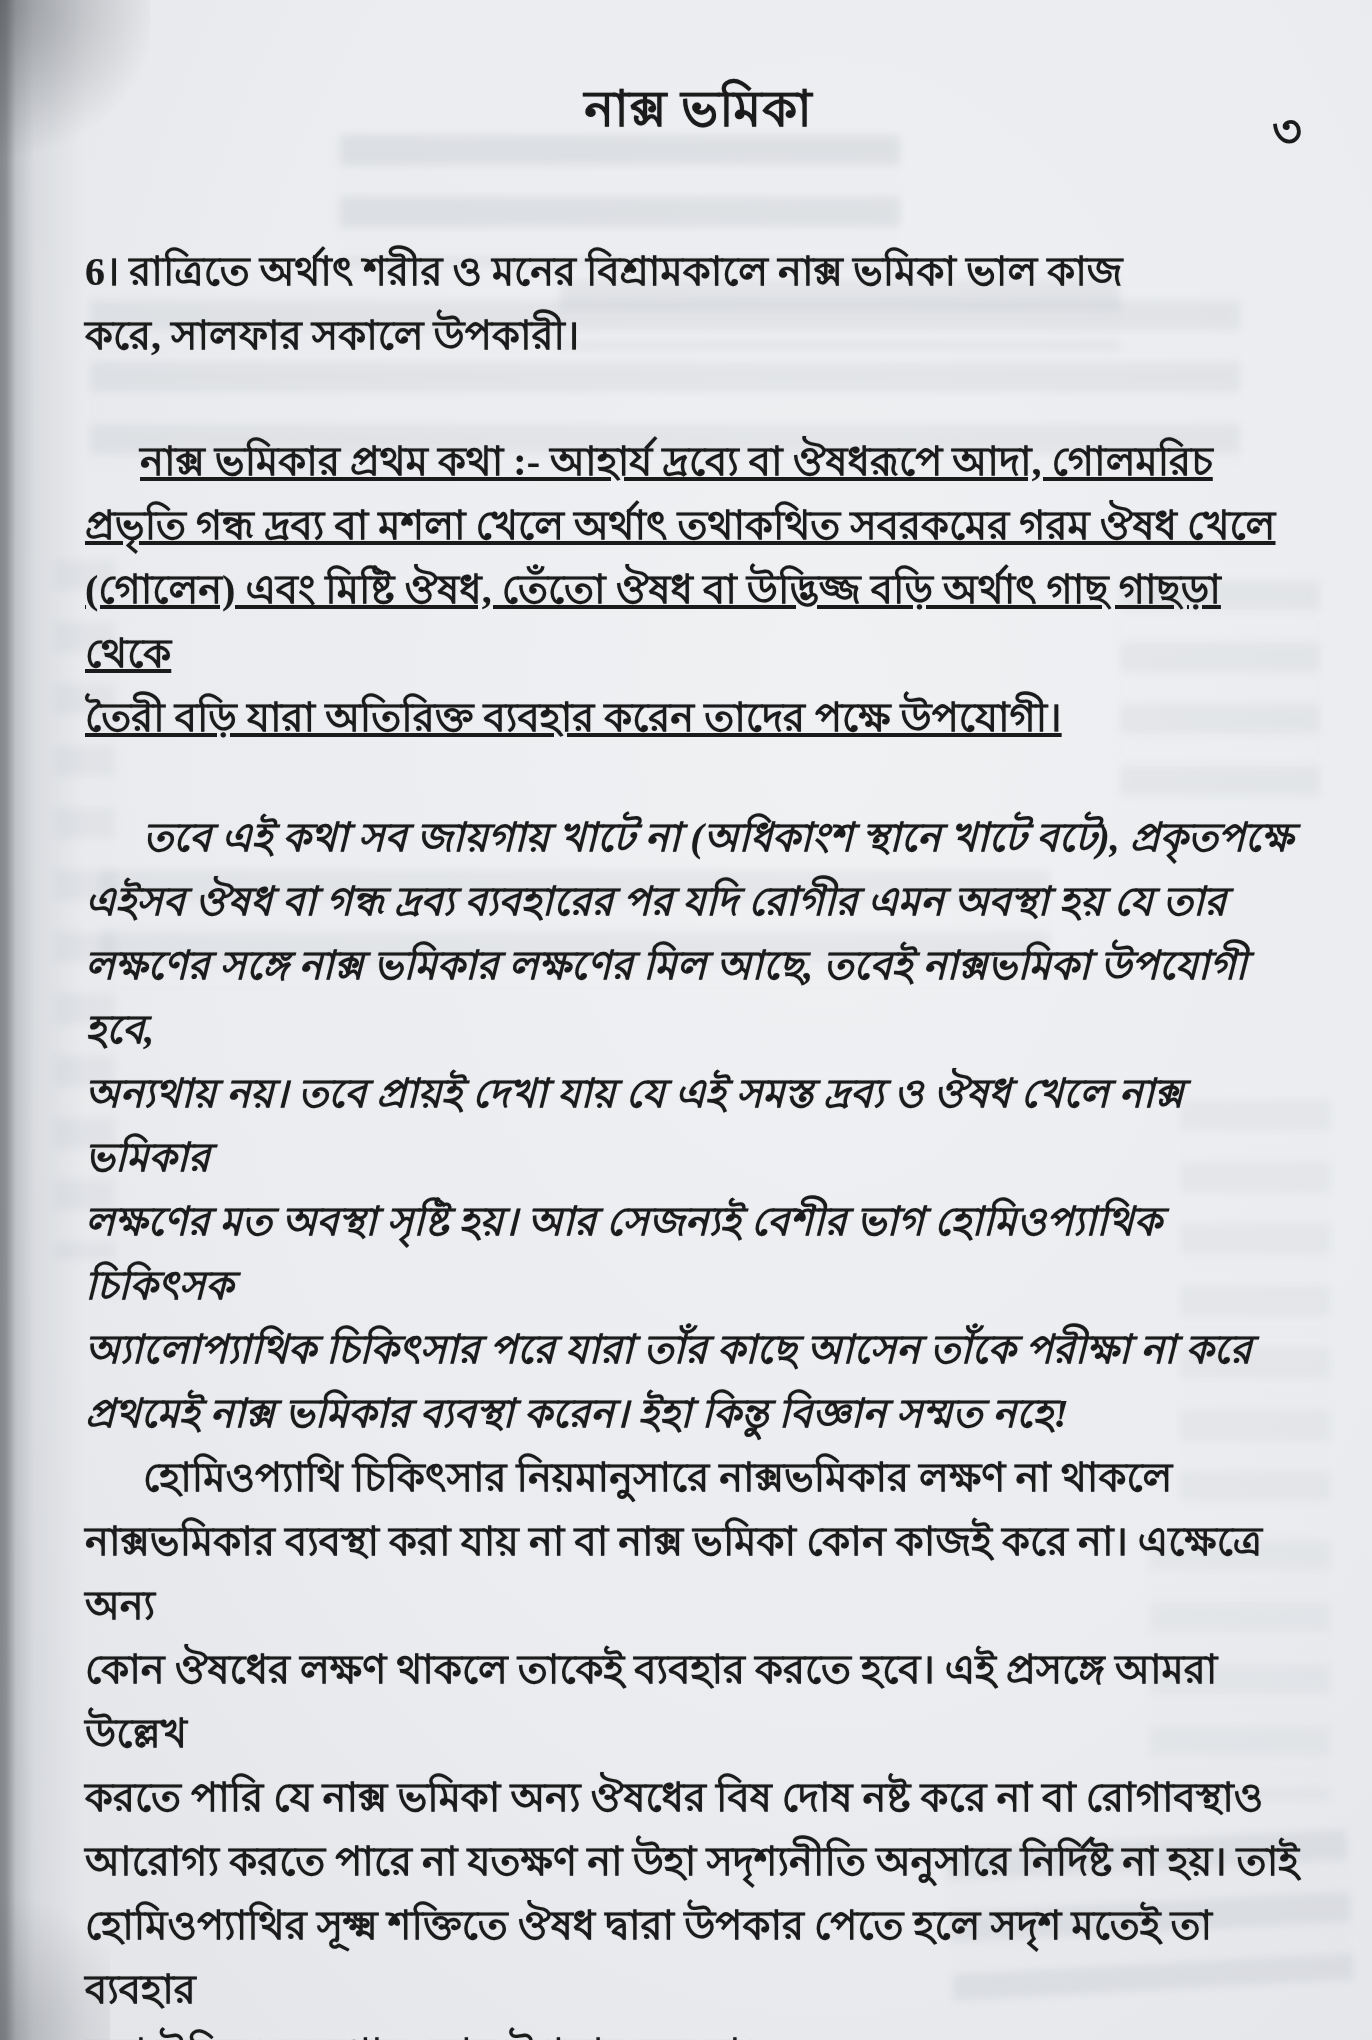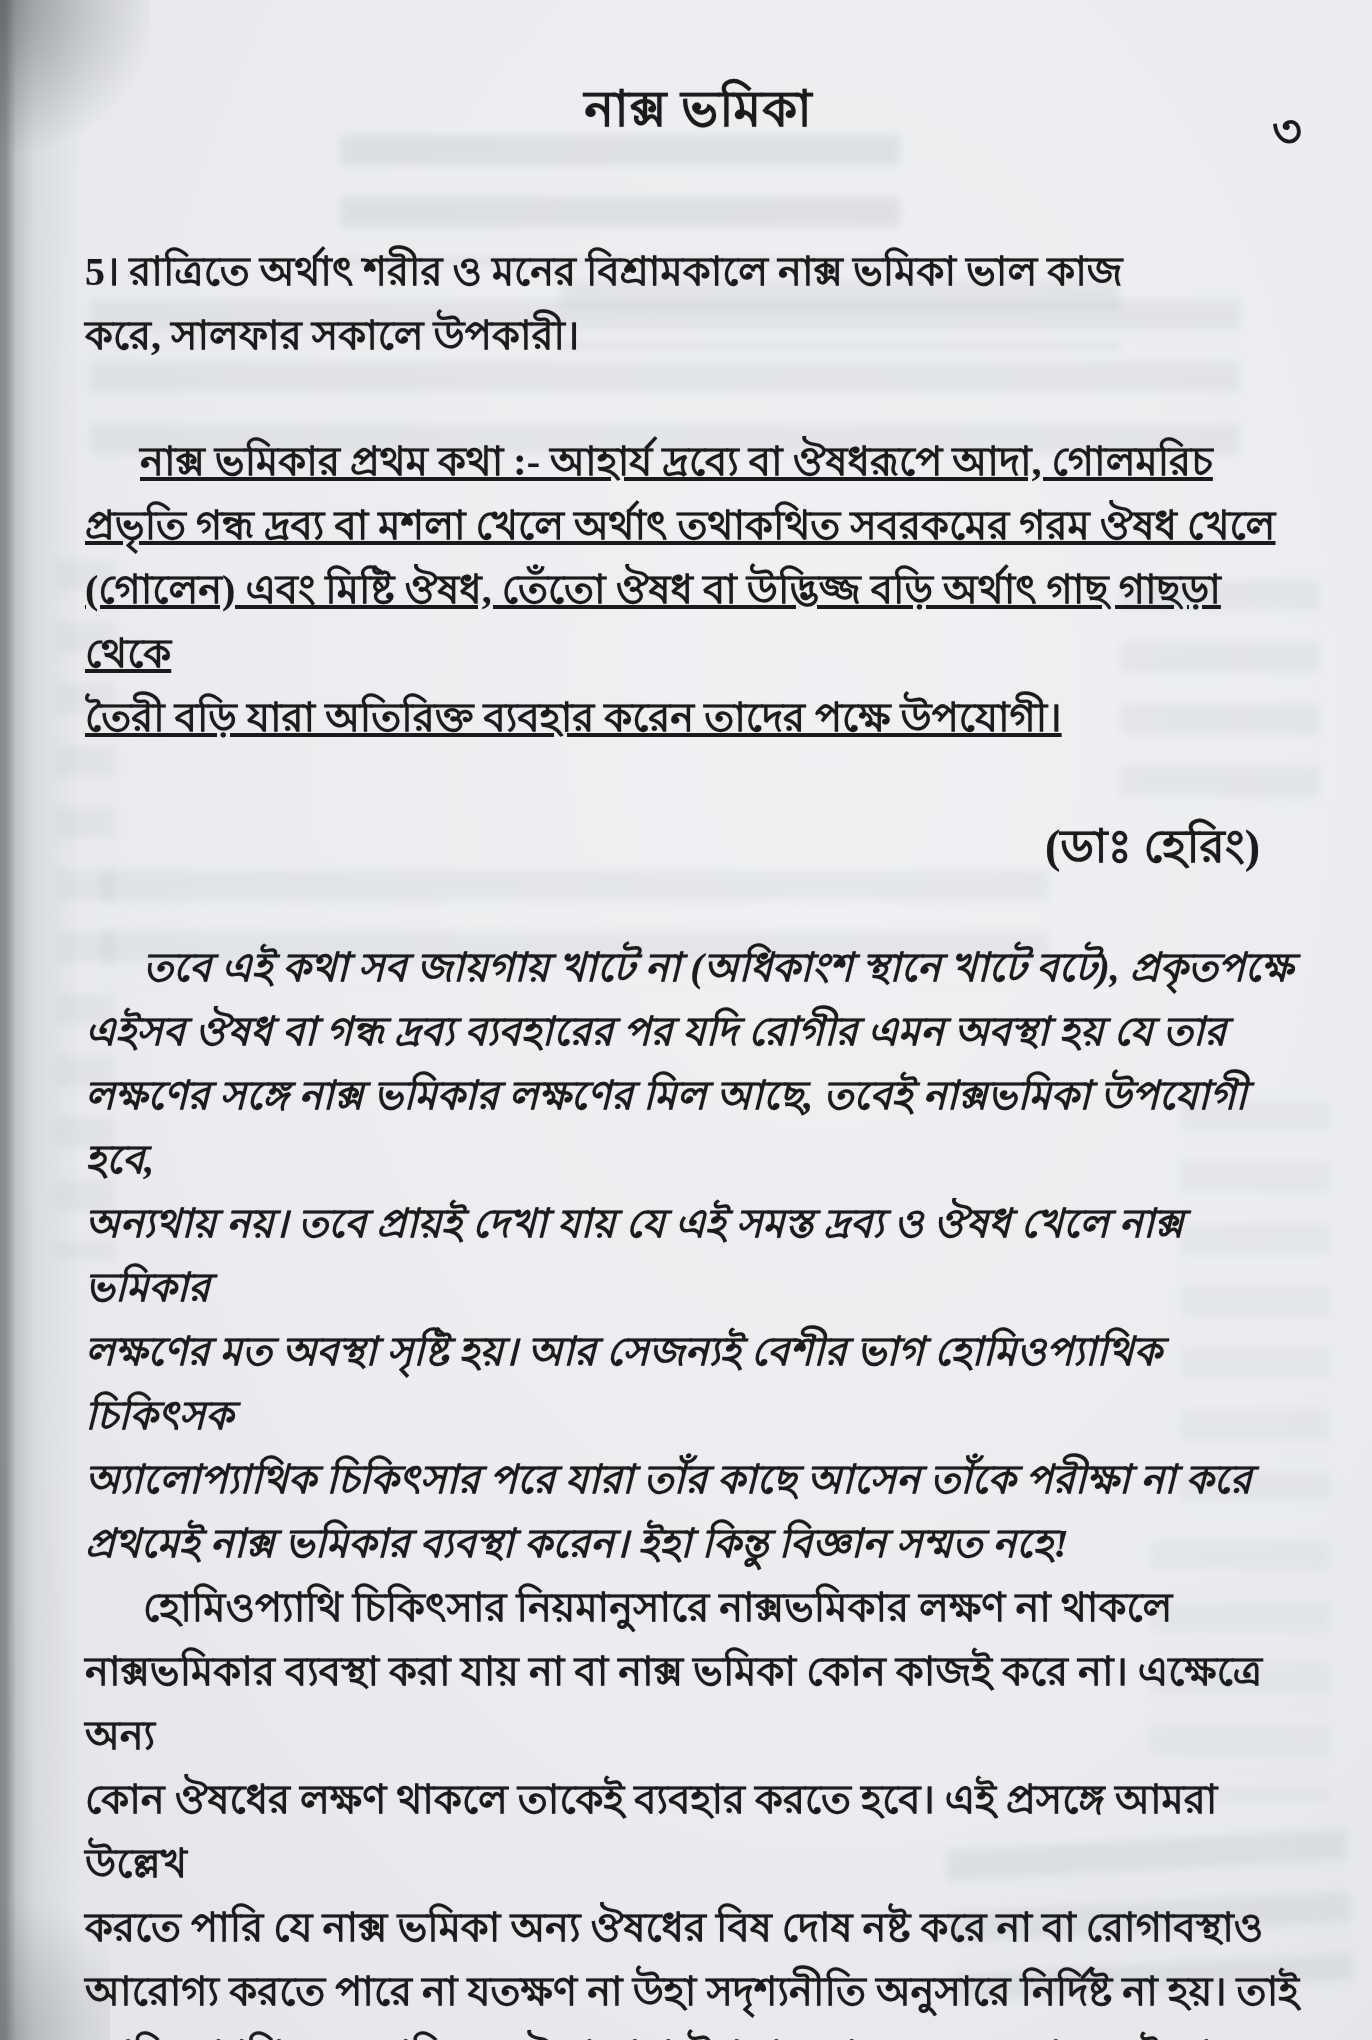--- a/index.html
+++ b/index.html
@@ -89,30 +89,29 @@
   <div class="ghost" style="left:1180px; top:1100px; width:150px; height:400px; opacity:0.28;"></div>
   <div class="ghost" style="left:1150px; top:1540px; width:180px; height:260px; opacity:0.25;"></div>
   <div class="ghost" style="left:950px; top:1840px; width:400px; height:150px; opacity:0.5; transform:rotate(-3deg);"></div>
 
   <div class="page-number">৩</div>
 
   <div class="content">
 
     <h1 class="title">নাক্স ভমিকা</h1>
 
-    <p class="para item16">5। রাত্রিতে অর্থাৎ শরীর ও মনের বিশ্রামকালে নাক্স ভমিকা ভাল কাজ
+    <p class="para item16">6। রাত্রিতে অর্থাৎ শরীর ও মনের বিশ্রামকালে নাক্স ভমিকা ভাল কাজ
 করে, সালফার সকালে উপকারী।</p>
 
 
     <p class="para first-point">নাক্স ভমিকার প্রথম কথা :- আহার্য দ্রব্যে বা ঔষধরূপে আদা, গোলমরিচ
 প্রভৃতি গন্ধ দ্রব্য বা মশলা খেলে অর্থাৎ তথাকথিত সবরকমের গরম ঔষধ খেলে
 (গোলেন) এবং মিষ্টি ঔষধ, তেঁতো ঔষধ বা উদ্ভিজ্জ বড়ি অর্থাৎ গাছ গাছড়া থেকে
 তৈরী বড়ি যারা অতিরিক্ত ব্যবহার করেন তাদের পক্ষে উপযোগী।</p>
 
-    <p class="attribution">(ডাঃ হেরিং)</p>
 
     <p class="para discussion-1">তবে এই কথা সব জায়গায় খাটে না (অধিকাংশ স্থানে খাটে বটে), প্রকৃতপক্ষে
 এইসব ঔষধ বা গন্ধ দ্রব্য ব্যবহারের পর যদি রোগীর এমন অবস্থা হয় যে তার
 লক্ষণের সঙ্গে নাক্স ভমিকার লক্ষণের মিল আছে, তবেই নাক্সভমিকা উপযোগী হবে,
 অন্যথায় নয়। তবে প্রায়ই দেখা যায় যে এই সমস্ত দ্রব্য ও ঔষধ খেলে নাক্স ভমিকার
 লক্ষণের মত অবস্থা সৃষ্টি হয়। আর সেজন্যই বেশীর ভাগ হোমিওপ্যাথিক চিকিৎসক
 অ্যালোপ্যাথিক চিকিৎসার পরে যারা তাঁর কাছে আসেন তাঁকে পরীক্ষা না করে
 প্রথমেই নাক্স ভমিকার ব্যবস্থা করেন। ইহা কিন্তু বিজ্ঞান সম্মত নহে!</p>
 
     <p class="para discussion-2">হোমিওপ্যাথি চিকিৎসার নিয়মানুসারে নাক্সভমিকার লক্ষণ না থাকলে

